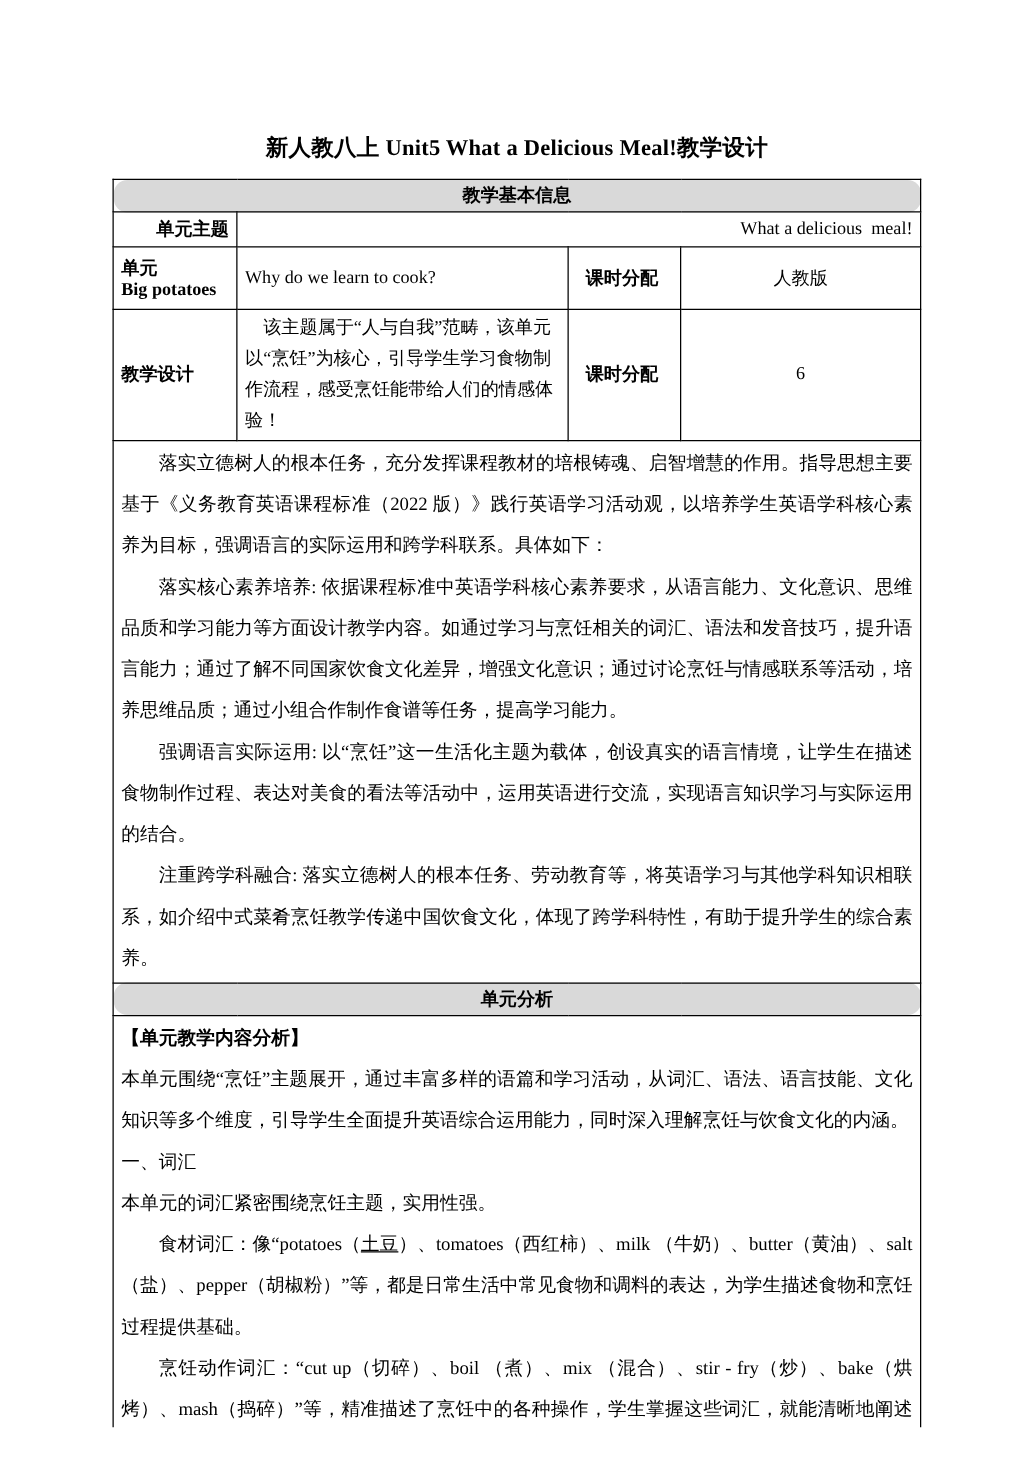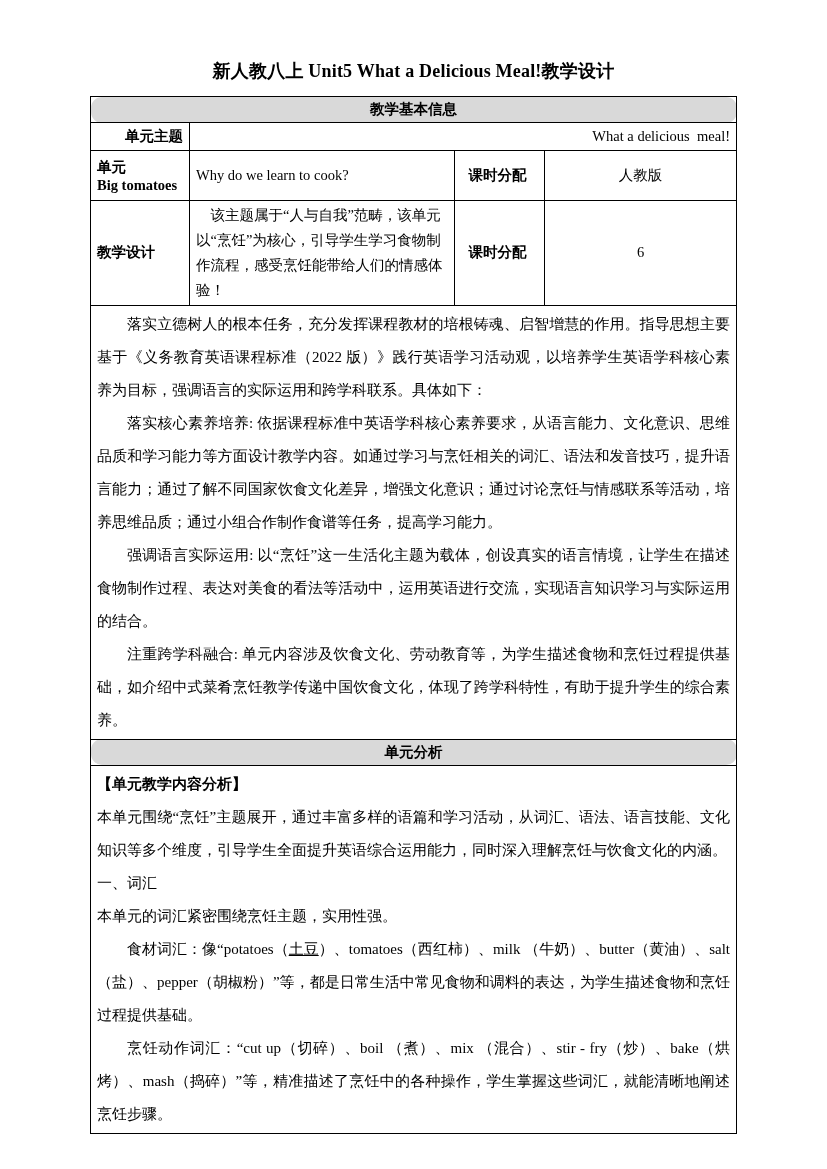--- a/index.html
+++ b/index.html
@@ -1,21 +1,21 @@
 <!DOCTYPE html>
 <html lang="zh"><head>
 <meta charset="utf-8">
 <style>
   * { margin:0; padding:0; box-sizing:border-box; }
   html, body { background:#ffffff; }
   body { font-family:"Liberation Serif","DejaVu Serif",serif; color:#000000; }
 
   .page {
     width:827px; height:1142px; margin:0 auto;
-    background:#ffffff; padding-top:59px; overflow:hidden;
+    background:#ffffff; padding-top:106px; overflow:hidden;
   }
 
   .doc-title {
     font-size:18px; font-weight:bold; text-align:center;
     margin-bottom:13px; letter-spacing:0.2px;
   }
 
   table.doc-table {
     width:646px; margin:0 auto;
     border-collapse:collapse; table-layout:fixed;
@@ -67,41 +67,41 @@
       </tr>
 
       <tr class="row-basic">
         <td class="label-cell">单元主题</td>
         <td colspan="3" class="en-value">What a delicious  meal!</td>
       </tr>
 
       <tr class="row-question">
         <td class="label-cell">
           <div>单元</div>
-          <div>Big tomatoes</div>
+          <div>Big potatoes</div>
         </td>
         <td class="en-value">Why do we learn to cook?</td>
         <td class="label-cell center" style="padding-left:2px;">课时分配</td>
         <td class="center">人教版</td>
       </tr>
 
       <tr class="row-scope">
         <td class="label-cell">教学设计</td>
         <td class="theme-scope-text">该主题属于“人与自我”范畴，该单元以“烹饪”为核心，引导学生学习食物制作流程，感受烹饪能带给人们的情感体验！</td>
         <td class="label-cell center" style="padding-left:2px;">课时分配</td>
         <td class="center">6</td>
       </tr>
 
 
       <tr>
         <td colspan="4" class="content-cell">
           <p class="indent">落实立德树人的根本任务，充分发挥课程教材的培根铸魂、启智增慧的作用。指导思想主要基于《义务教育英语课程标准（2022 版）》践行英语学习活动观，以培养学生英语学科核心素养为目标，强调语言的实际运用和跨学科联系。具体如下：</p>
           <p class="indent">落实核心素养培养: 依据课程标准中英语学科核心素养要求，从语言能力、文化意识、思维品质和学习能力等方面设计教学内容。如通过学习与烹饪相关的词汇、语法和发音技巧，提升语言能力；通过了解不同国家饮食文化差异，增强文化意识；通过讨论烹饪与情感联系等活动，培养思维品质；通过小组合作制作食谱等任务，提高学习能力。</p>
           <p class="indent">强调语言实际运用: 以“烹饪”这一生活化主题为载体，创设真实的语言情境，让学生在描述食物制作过程、表达对美食的看法等活动中，运用英语进行交流，实现语言知识学习与实际运用的结合。</p>
-          <p class="indent">注重跨学科融合: 单元内容涉及饮食文化、劳动教育等，为学生描述食物和烹饪过程提供基础，如介绍中式菜肴烹饪教学传递中国饮食文化，体现了跨学科特性，有助于提升学生的综合素养。</p>
+          <p class="indent">注重跨学科融合: 落实立德树人的根本任务、劳动教育等，将英语学习与其他学科知识相联系，如介绍中式菜肴烹饪教学传递中国饮食文化，体现了跨学科特性，有助于提升学生的综合素养。</p>
         </td>
       </tr>
 
       <tr>
         <td colspan="4" class="section-header-cell">单元分析</td>
       </tr>
 
       <tr>
         <td colspan="4" class="content-cell">
           <p class="bold">【单元教学内容分析】</p>

